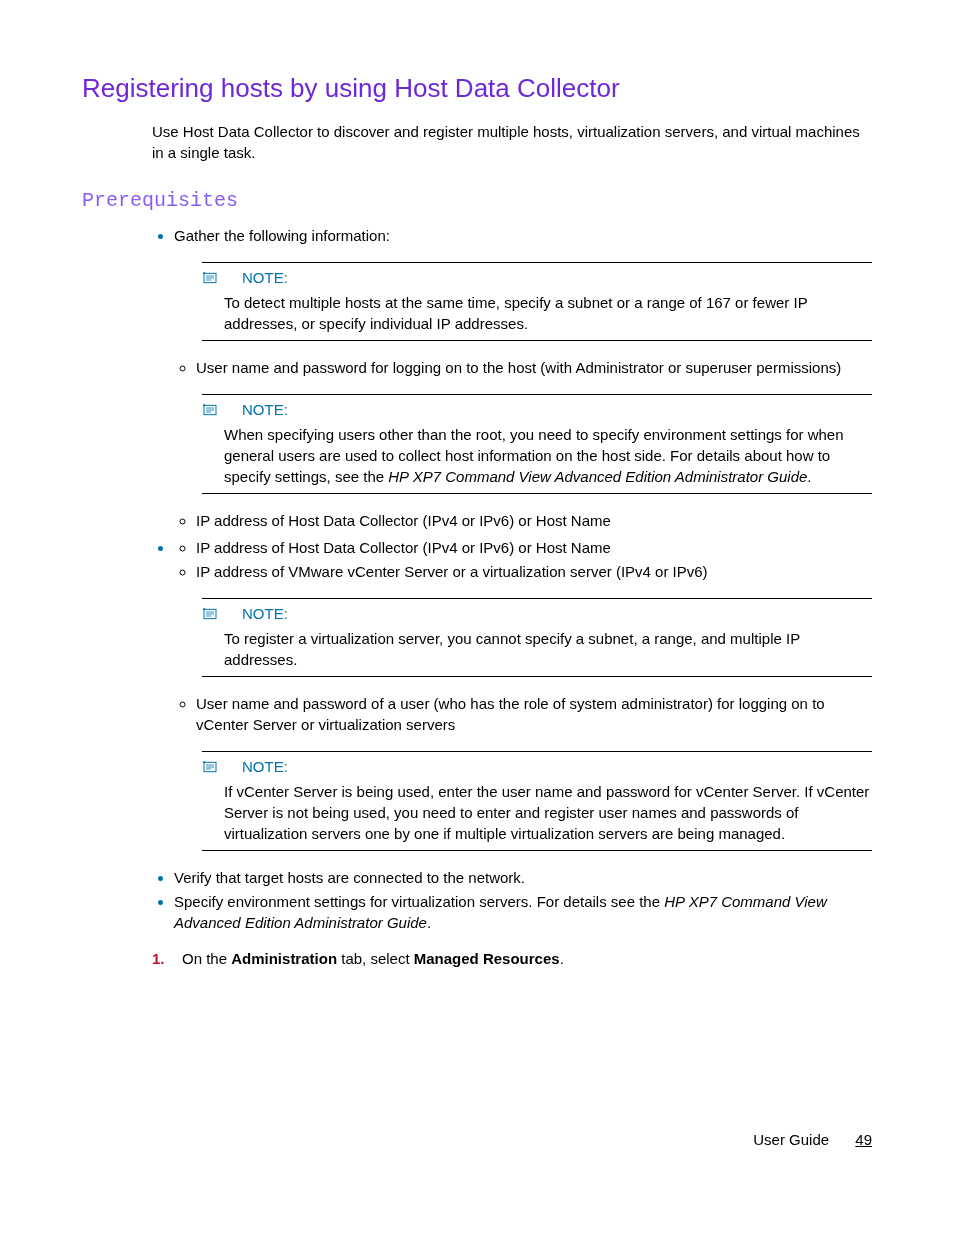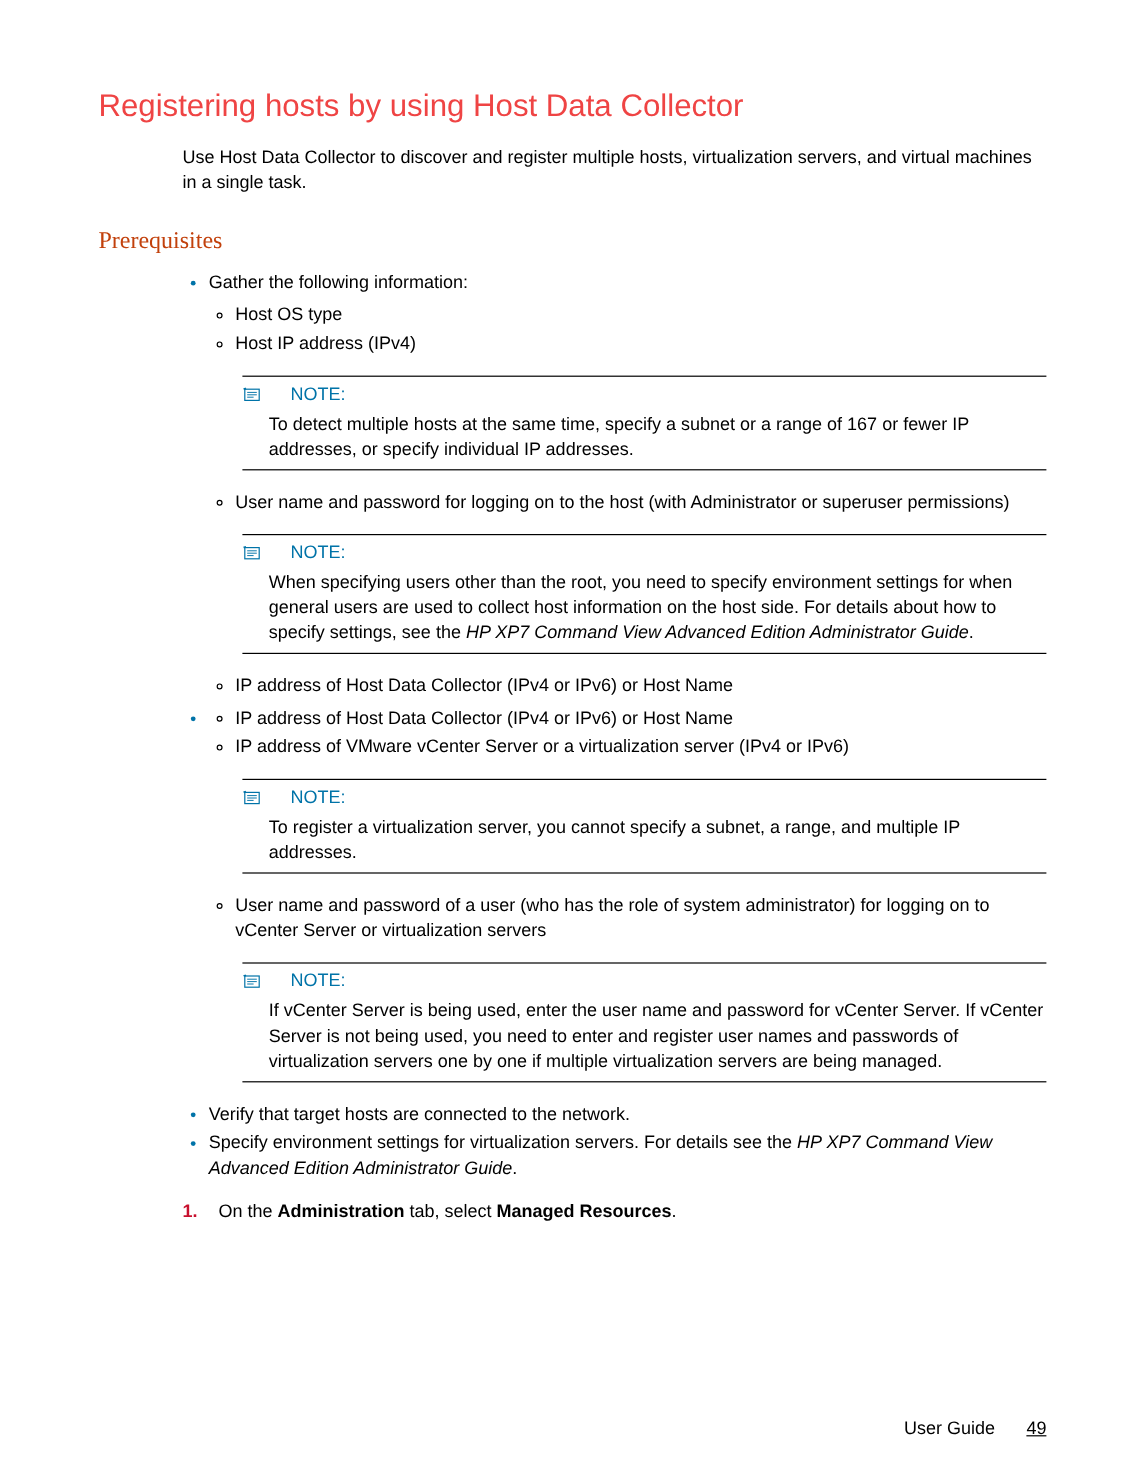--- a/index.html
+++ b/index.html
@@ -7,28 +7,28 @@
     margin: 0;
     padding: 70px 82px 40px 82px;
     width: 954px;
     box-sizing: border-box;
     color: #000;
     line-height: 1.4;
     font-size: 15px;
   }
   h1 {
     font-family: "Trebuchet MS", "Segoe UI", sans-serif;
-    color: #ef4444;
+    color: #6d28d9;
     font-weight: 400;
     font-size: 26px;
     margin: 0 0 14px 0;
   }
   h2 {
-    font-family: Liberation Serif, serif;
-    color: #c2410c;
+    font-family: Liberation Mono, monospace;
+    color: #8b5cf6;
     font-weight: 400;
     font-size: 20px;
     margin: 24px 0 10px 0;
   }
   .intro {
     margin-left: 70px;
   }
   .content {
     margin-left: 70px;
   }
@@ -100,24 +100,20 @@
 
 <h1>Registering hosts by using Host Data Collector</h1>
 <p class="intro">Use Host Data Collector to discover and register multiple hosts, virtualization servers, and virtual machines in a single task.</p>
 
 <h2>Prerequisites</h2>
 
 <div class="content">
   <ul>
     <li>
       <span>Gather the following information:</span>
-      <ul>
-        <li>Host OS type</li>
-        <li>Host IP address (IPv4)</li>
-      </ul>
 
       <div class="note-block">
         <div class="note-rule"></div>
         <div class="note-header">
           <span class="note-icon">
             <svg viewBox="0 0 24 20">
                 <rect x="3" y="3" width="18" height="14" fill="none" stroke="#0073a8" stroke-width="1.5"></rect>
                 <line x1="6" y1="7" x2="18" y2="7" stroke="#0073a8" stroke-width="1.2"></line>
                 <line x1="6" y1="10" x2="18" y2="10" stroke="#0073a8" stroke-width="1.2"></line>
                 <line x1="6" y1="13" x2="14" y2="13" stroke="#0073a8" stroke-width="1.2"></line>

